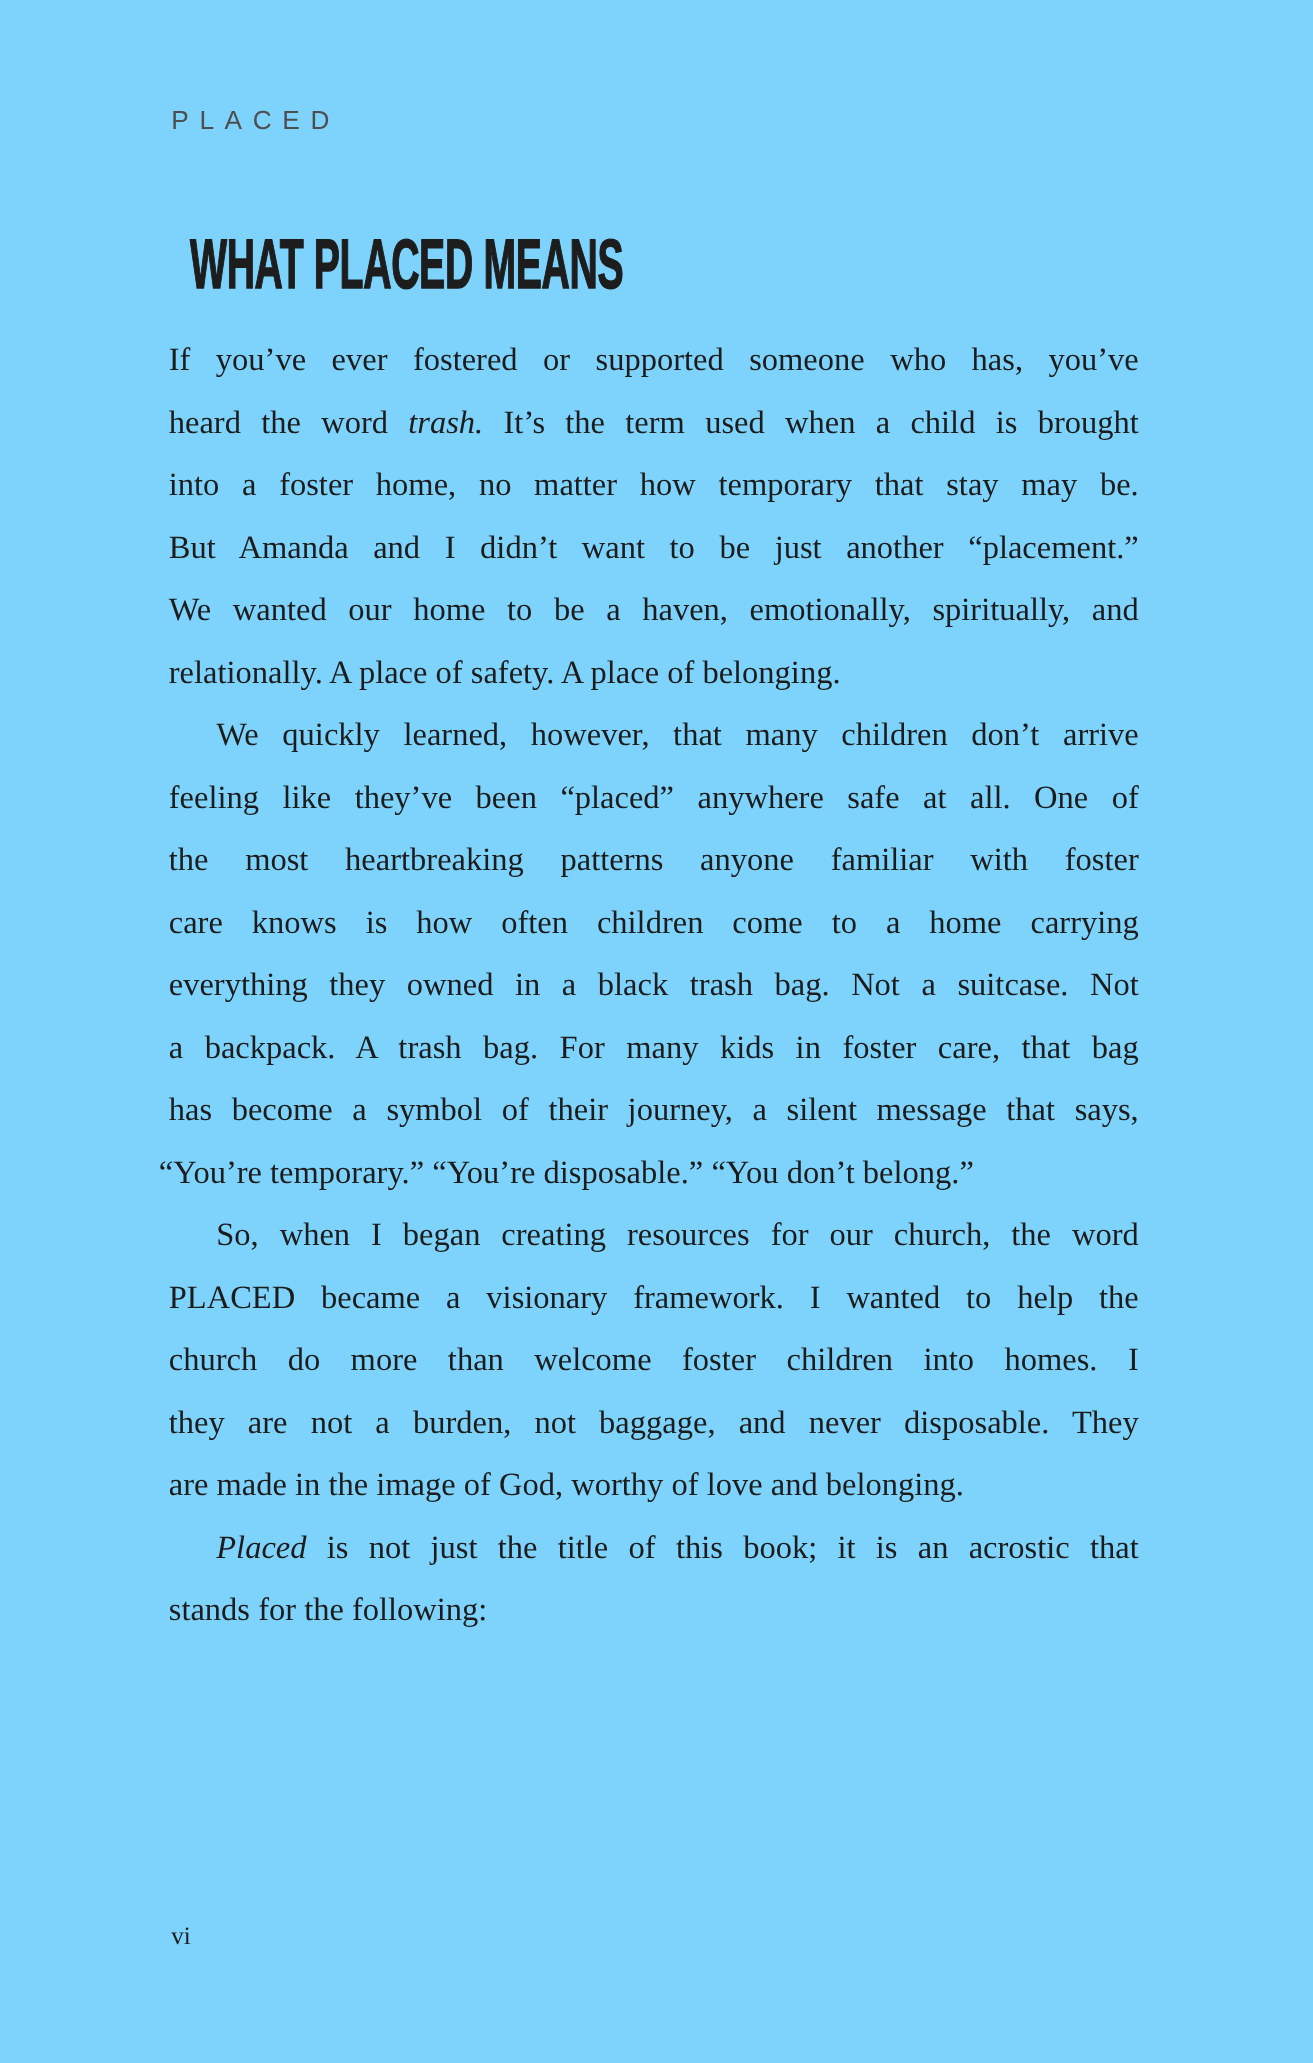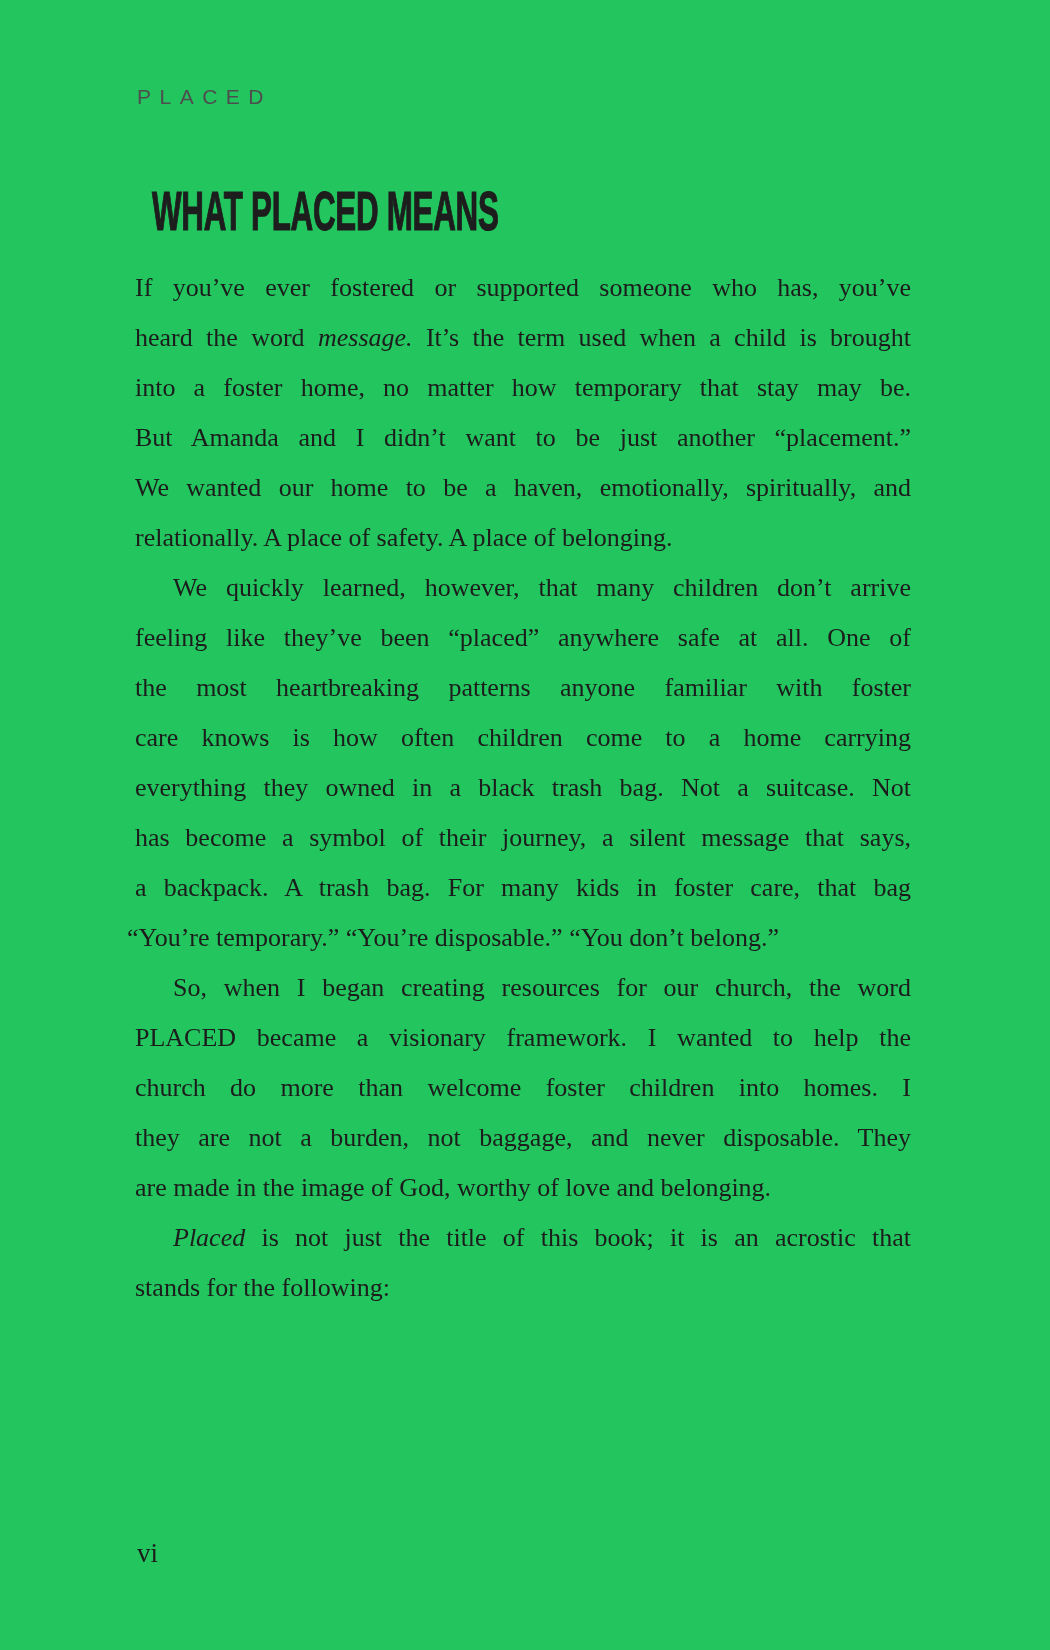--- a/index.html
+++ b/index.html
@@ -1,20 +1,20 @@
 <!DOCTYPE html>
 <html><head>
 <meta charset="utf-8">
 <style>
   html, body { margin: 0; padding: 0; background: #ffffff; }
   .page {
     position: relative;
     width: 1050px;
     height: 1650px;
-    background: #22c55e;
+    background: #7dd3fc;
     overflow: hidden;
     font-family: "Liberation Serif", serif;
     color: #1c1c1c;
   }
   .running-head {
     position: absolute;
     top: 85px;
     left: 137px;
     font-family: "Liberation Sans", sans-serif;
     font-size: 21px;
@@ -61,51 +61,51 @@
     text-align: center;
     text-align-last: left;
   }
   .line.indent { padding-left: 38px; }
   .line.hang { margin-left: -8px; }
   .italic { font-style: italic; }
   .page-number {
     position: absolute;
     top: 1538px;
     left: 137px;
-    font-size: 27px;
+    font-size: 20px;
     color: #1c1c1c;
   }
 </style>
 </head>
 <body>
 
 <div class="page">
   <div class="running-head">PLACED</div>
 
   <h1 class="chapter-title">
     <span class="title-inner">WHAT PLACED MEANS</span>
   </h1>
 
   <div class="body-text">
       <div class="paragraph">
         <div class="line"><span>If you’ve ever fostered or supported someone who has, you’ve</span></div>
-        <div class="line"><span>heard the word </span><span class="italic">message.</span><span> It’s the term used when a child is brought</span></div>
+        <div class="line"><span>heard the word </span><span class="italic">trash.</span><span> It’s the term used when a child is brought</span></div>
         <div class="line"><span>into a foster home, no matter how temporary that stay may be.</span></div>
         <div class="line"><span>But Amanda and I didn’t want to be just another “placement.”</span></div>
         <div class="line"><span>We wanted our home to be a haven, emotionally, spiritually, and</span></div>
         <div class="line last"><span>relationally. A place of safety. A place of belonging.</span></div>
       </div>
       <div class="paragraph">
         <div class="line indent"><span>We quickly learned, however, that many children don’t arrive</span></div>
         <div class="line"><span>feeling like they’ve been “placed” anywhere safe at all. One of</span></div>
         <div class="line"><span>the most heartbreaking patterns anyone familiar with foster</span></div>
         <div class="line"><span>care knows is how often children come to a home carrying</span></div>
         <div class="line"><span>everything they owned in a black trash bag. Not a suitcase. Not</span></div>
+        <div class="line"><span>a backpack. A trash bag. For many kids in foster care, that bag</span></div>
         <div class="line"><span>has become a symbol of their journey, a silent message that says,</span></div>
-        <div class="line"><span>a backpack. A trash bag. For many kids in foster care, that bag</span></div>
         <div class="line last hang"><span>“You’re temporary.” “You’re disposable.” “You don’t belong.”</span></div>
       </div>
       <div class="paragraph">
         <div class="line indent"><span>So, when I began creating resources for our church, the word</span></div>
         <div class="line"><span>PLACED became a visionary framework. I wanted to help the</span></div>
         <div class="line"><span>church do more than welcome foster children into homes. I</span></div>
         <div class="line"><span>they are not a burden, not baggage, and never disposable. They</span></div>
         <div class="line last"><span>are made in the image of God, worthy of love and belonging.</span></div>
       </div>
       <div class="paragraph">

